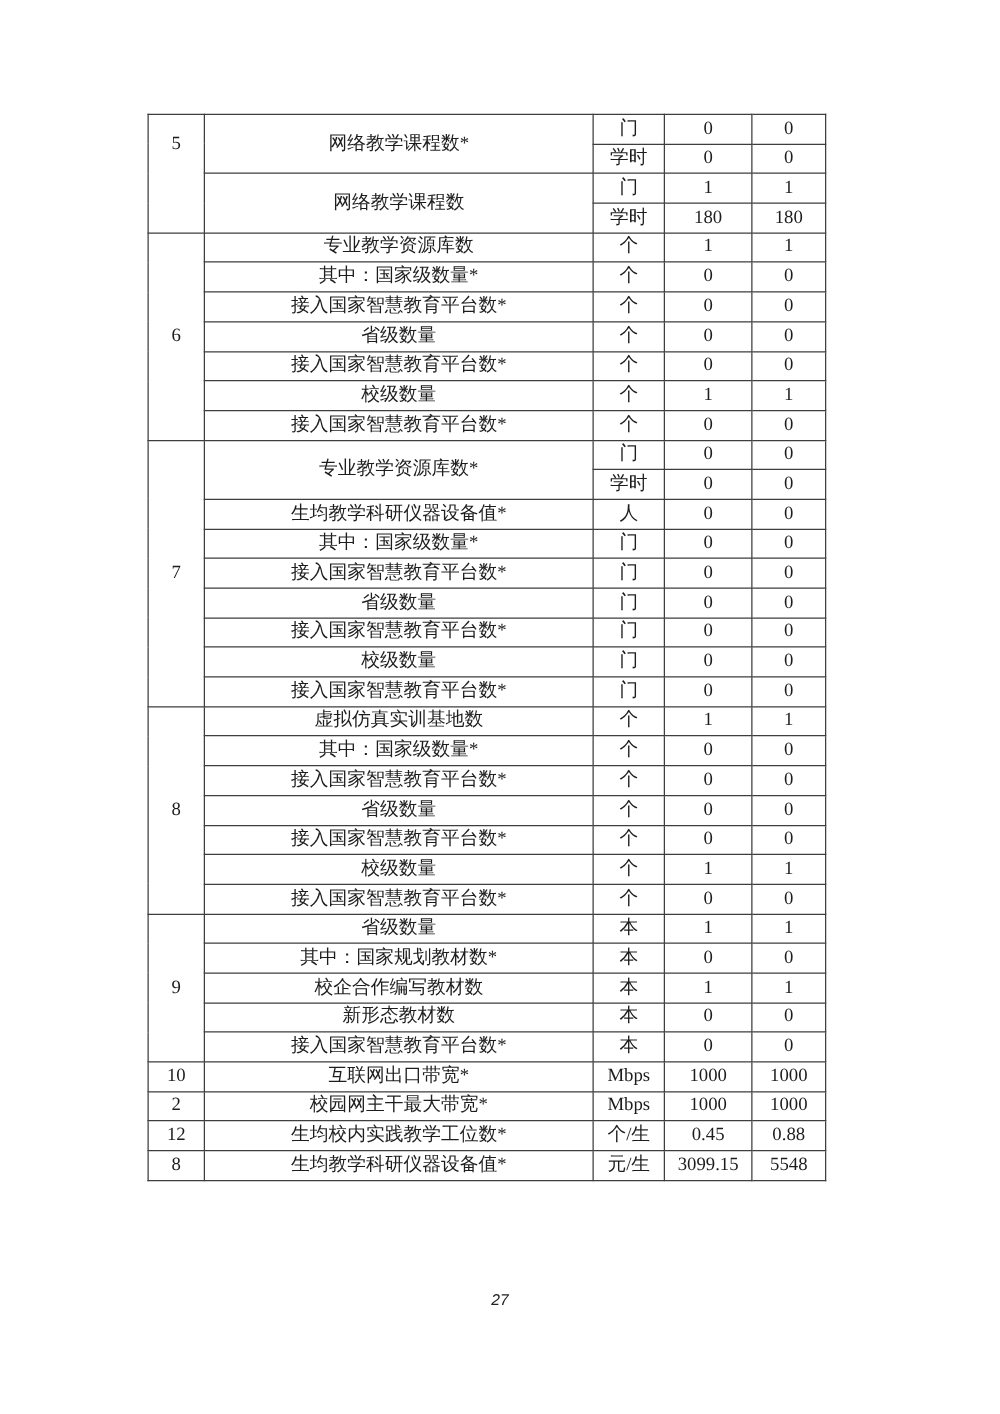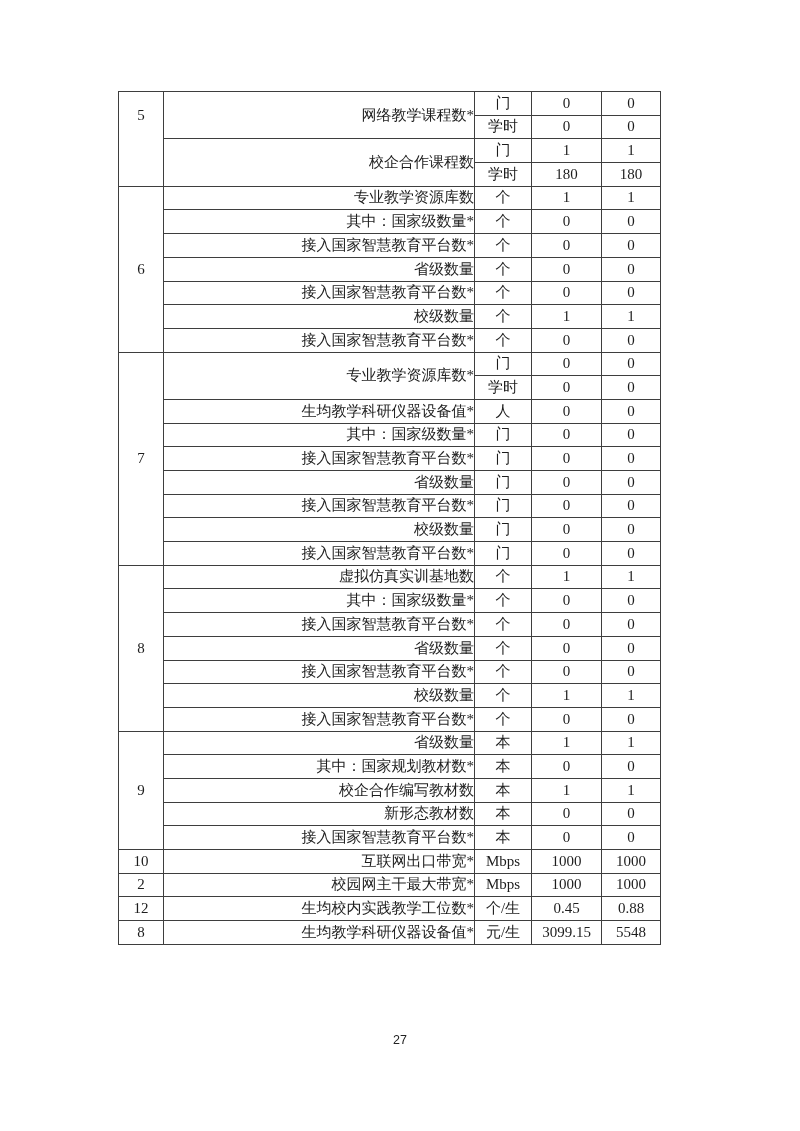--- a/index.html
+++ b/index.html
@@ -40,21 +40,21 @@
     text-align: center;
     vertical-align: top;
   }
   .no-top .span-center {
     height: 47px;
     display: flex;
     align-items: center;
     justify-content: center;
   }
   .lbl {
-    text-align: right;
+    text-align: center;
     vertical-align: middle;
     padding-left: 5px;
     font-size: 15.5px;
   }
   .i1 { padding-left: 47px; }
   .i2 { padding-left: 50px; }
   .i3 { padding-left: 81px; }
   .unit {
     text-align: center;
     vertical-align: middle;
@@ -67,20 +67,21 @@
   }
   .page-number {
     position: absolute;
     top: 1033px;
     left: 0;
     width: 100%;
     text-align: center;
     font-family: "Liberation Sans", sans-serif;
     font-size: 12.5px;
     color: #222222;
+    font-style: italic;
   }
 </style>
 </head>
 <body>
 
 <table class="doc-table">
   <colgroup>
     <col style="width:45px">
     <col style="width:311px">
     <col style="width:57px">
@@ -97,21 +98,21 @@
       <td class="unit">门</td>
       <td class="val">0</td>
       <td class="val">0</td>
     </tr>
     <tr>
       <td class="unit">学时</td>
       <td class="val">0</td>
       <td class="val">0</td>
     </tr>
     <tr>
-      <td class="lbl i1" rowspan="2">校企合作课程数</td>
+      <td class="lbl i1" rowspan="2">网络教学课程数</td>
       <td class="unit">门</td>
       <td class="val">1</td>
       <td class="val">1</td>
     </tr>
     <tr>
       <td class="unit">学时</td>
       <td class="val">180</td>
       <td class="val">180</td>
     </tr>
 

